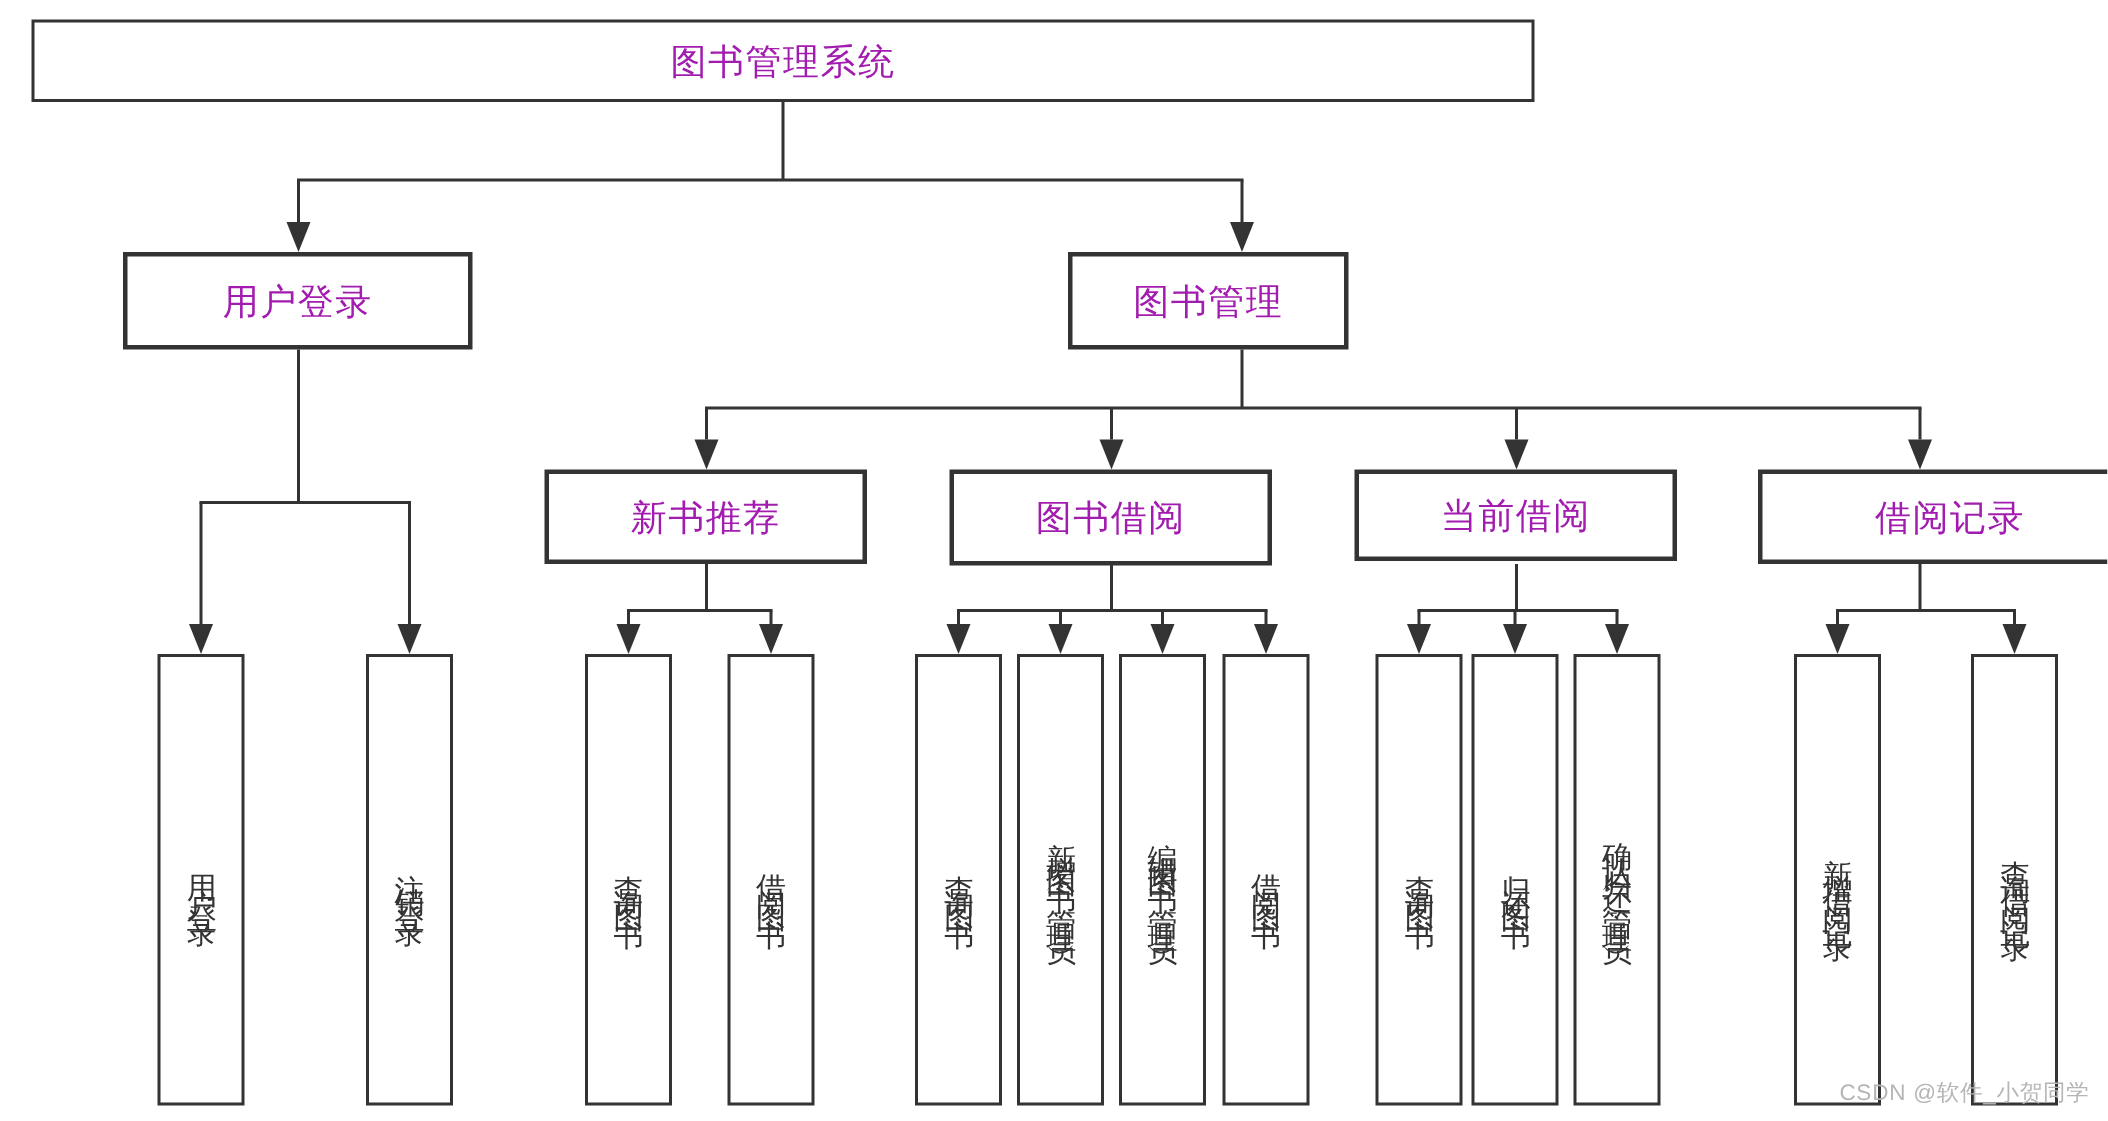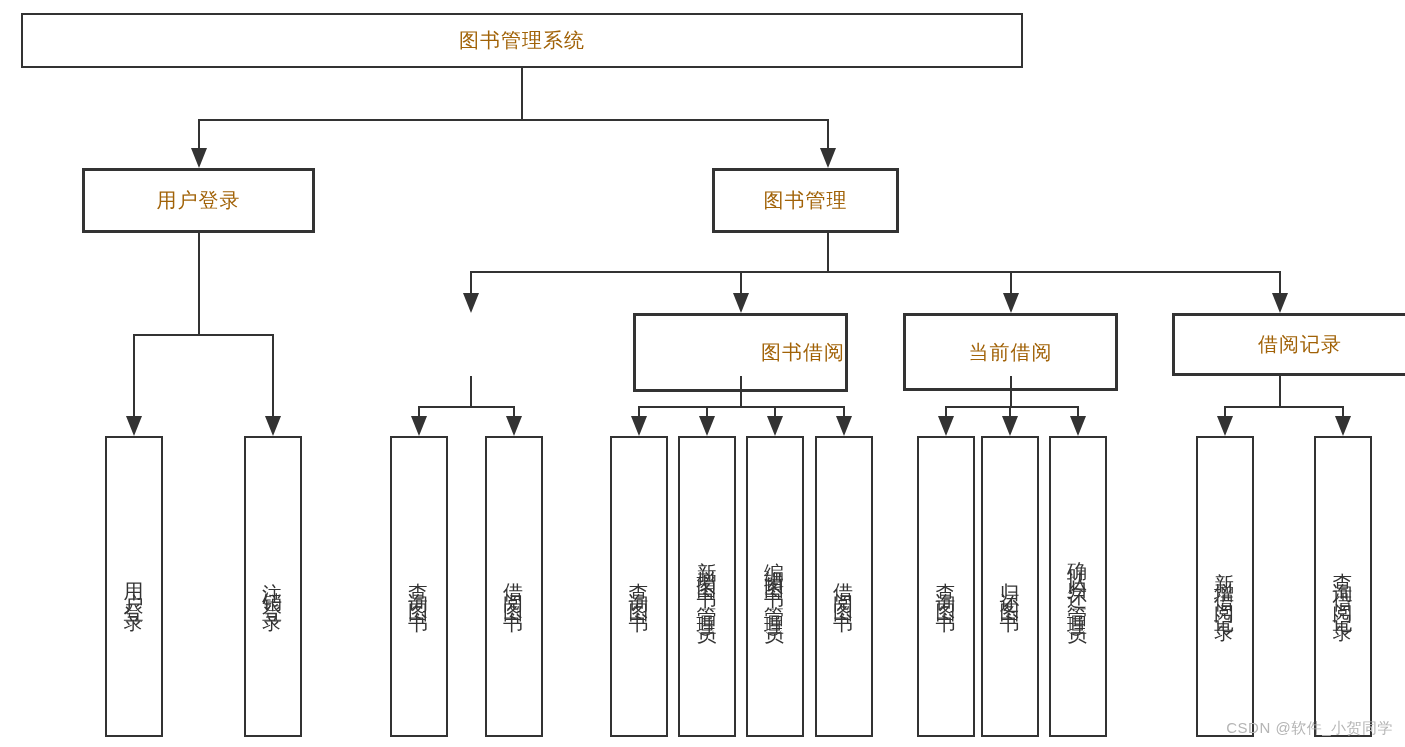--- a/index.html
+++ b/index.html
@@ -13,23 +13,23 @@
     overflow: hidden;
   }
   .node {
     position: absolute;
     box-sizing: border-box;
     background: #fff;
     border: 3px solid #333;
     display: flex;
     align-items: center;
     justify-content: center;
-    font-size: 20px;
+    font-size: 24px;
     letter-spacing: 1px;
-    color: #a16207;
+    color: #a21caf;
   }
   .node.b2 { border-width: 2px; }
   .leaf {
     position: absolute;
     box-sizing: border-box;
     background: #fff;
     border: 2px solid #333;
     top: 436px;
     width: 58px;
     height: 301px;
@@ -81,26 +81,29 @@
   </div>
 
   <div class="node" style="left:82px; top:168px; width:233px; height:65px;">
     <span>用户登录</span>
   </div>
 
   <div class="node" style="left:712px; top:168px; width:187px; height:65px;">
     <span>图书管理</span>
   </div>
 
-
-  <div class="node" style="left:633px; top:313px; width:215px; height:79px;justify-content:flex-end;">
+  <div class="node" style="left:363px; top:313px; width:215px; height:63px;">
+    <span>新书推荐</span>
+  </div>
+
+  <div class="node" style="left:633px; top:313px; width:215px; height:64px;">
     <span>图书借阅</span>
   </div>
 
-  <div class="node" style="left:903px; top:313px; width:215px; height:78px;">
+  <div class="node" style="left:903px; top:313px; width:215px; height:61px;">
     <span>当前借阅</span>
   </div>
 
   <div class="node" style="left:1172px; top:313px; width:256px; height:63px;">
     <span>借阅记录</span>
   </div>
 
   <div class="leaf" style="left:105px;">
     <span>用户登录</span>
   </div>

